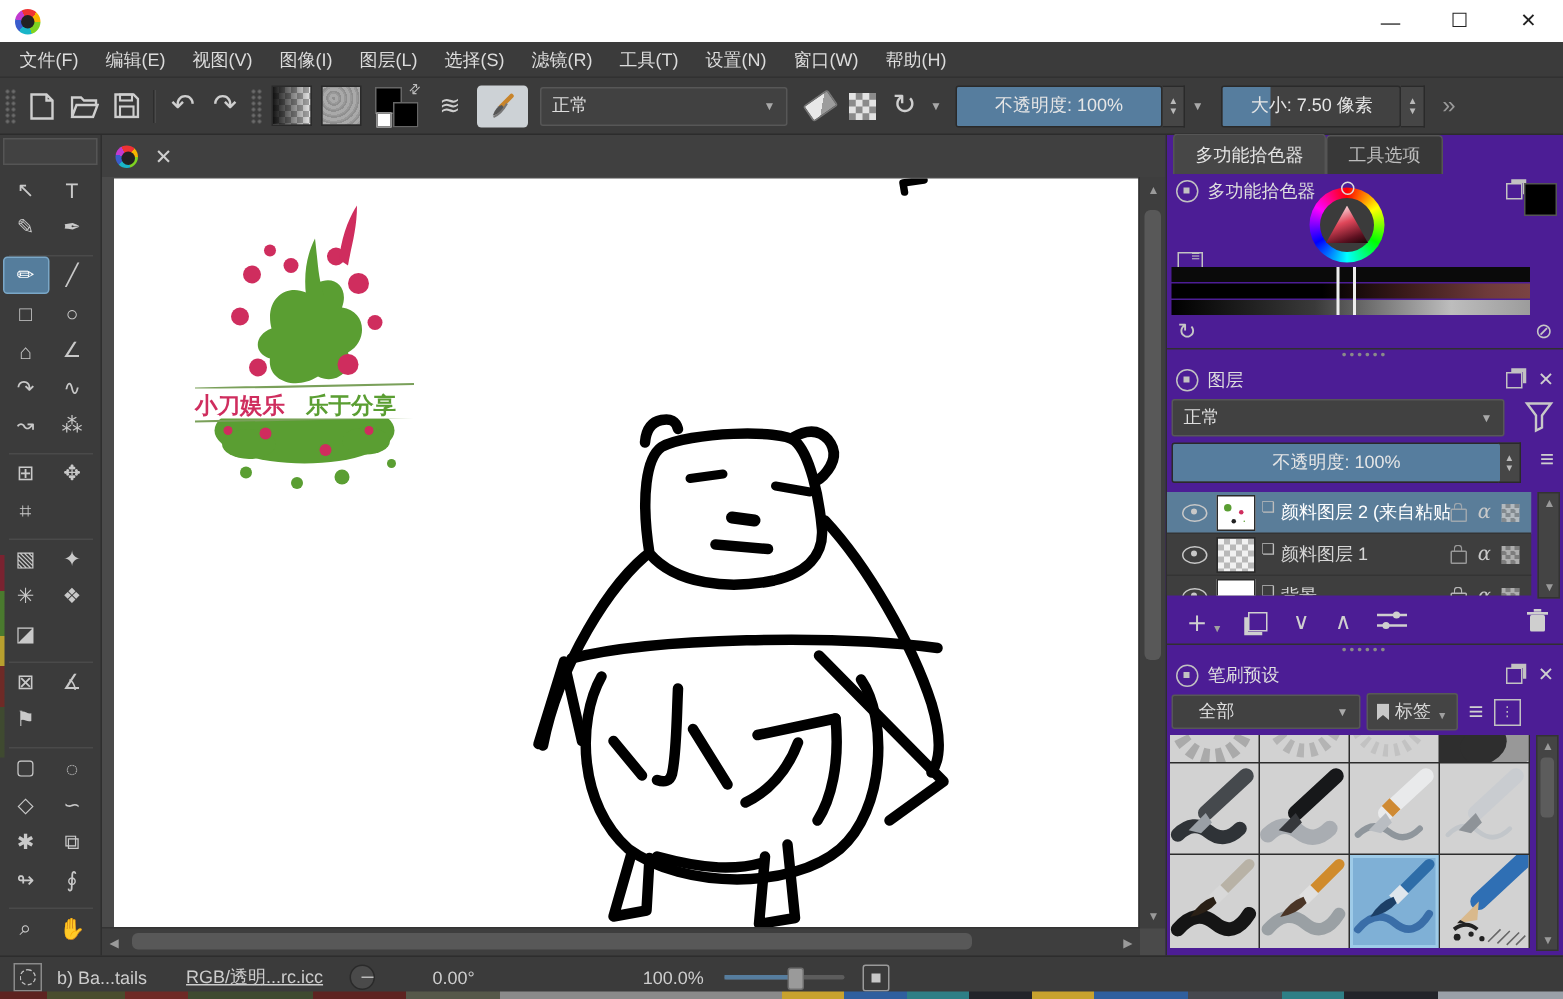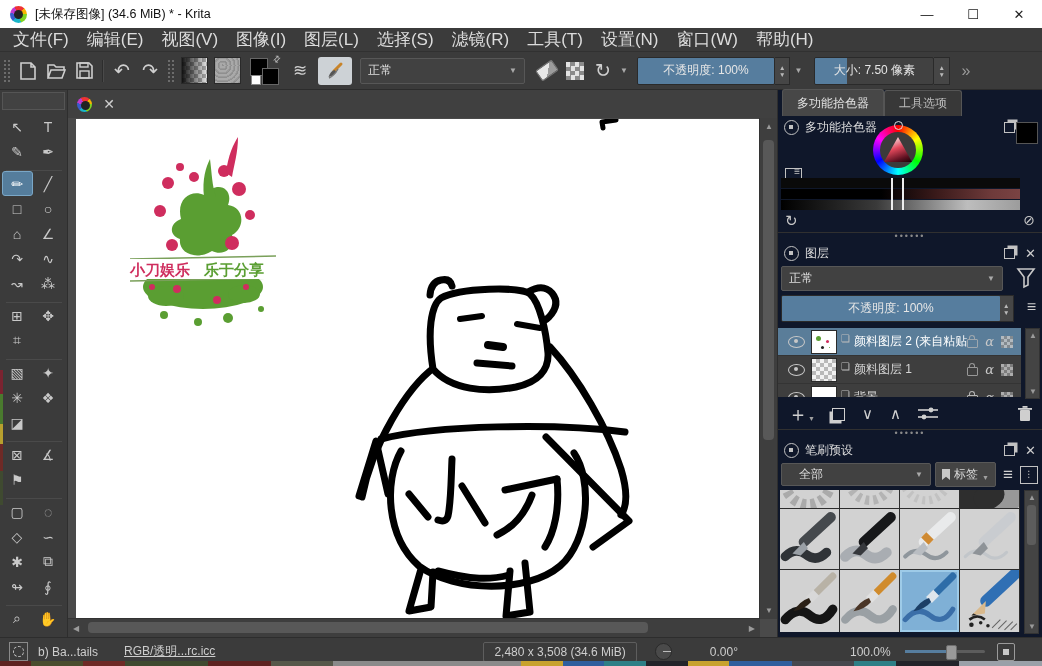--- a/index.html
+++ b/index.html
@@ -15,21 +15,21 @@
             background:conic-gradient(#e33 0 12%,#f7b500 12% 25%,#7ed321 25% 45%,#19b5c8 45% 62%,#3a5ccc 62% 78%,#c13ad0 78% 92%,#e33 92% 100%);
             position:relative;}
   .app-icon::after{content:"";position:absolute;left:4px;top:4px;width:9px;height:9px;border-radius:50%;background:#222;}
   .title-text{font-size:12.5px;color:#101010;}
   .win-btns{margin-left:auto;display:flex;height:100%;}
   .win-btn{width:46px;height:100%;display:flex;align-items:center;justify-content:center;font-size:13px;color:#222;}
 
   
   .menubar{left:0;top:28px;width:1042px;height:24px;background:#3b3b3b;display:flex;align-items:center;
            border-bottom:1px solid #313131;padding-left:4px;box-sizing:border-box;}
-  .menu-item{padding:12px 9px;font-size:17px;color:#dcdcdc;line-height:24px;}
+  .menu-item{padding:12px 9px;font-size:12px;color:#dcdcdc;line-height:24px;}
 
   
   .toolbar{left:0;top:52px;width:1042px;height:38px;background:#3b3b3b;display:flex;align-items:center;
            border-bottom:1px solid #2c2c2c;box-sizing:border-box;}
   .grip{width:8px;height:24px;margin:0 3px;
         background-image:radial-gradient(#6c6c6c 1px,transparent 1.2px);background-size:4px 4px;}
   .tbtn{width:28px;height:26px;display:flex;align-items:center;justify-content:center;color:#cfcfcf;font-size:16px;}
   .tsep{width:1px;height:22px;background:#2d2d2d;border-right:1px solid #4a4a4a;margin:0 4px;}
   .swatch{width:25px;height:25px;border:1px solid #2a2a2a;margin:0 3px;}
   .swatch.gradient{background:
@@ -79,21 +79,21 @@
   .viewport{position:absolute;left:0;top:28px;right:0;bottom:0;background:#4a4a4a;}
   .canvas-white{position:absolute;left:8px;top:1px;width:683px;height:499px;background:#fff;}
   .canvas-white svg{display:block;width:683px;height:499px;}
   .vscroll{position:absolute;right:0;top:0;width:17px;bottom:18px;background:#3e3e3e;border-left:1px solid #333;}
   .hscroll{position:absolute;left:0;bottom:0;height:18px;right:17px;background:#3e3e3e;border-top:1px solid #333;}
   .vthumb{position:absolute;left:3px;top:22px;width:11px;height:300px;background:#585858;border-radius:4px;}
   .hthumb{position:absolute;top:3px;left:20px;height:11px;width:560px;background:#585858;border-radius:4px;}
   .scroll-arrow{position:absolute;color:#9a9a9a;font-size:8px;}
 
   
-  .dock{left:777px;top:0;width:265px;height:547px;background:#0f172a;border-left:1px solid #2e2e2e;box-sizing:border-box;}
+  .dock{left:777px;top:0;width:265px;height:547px;background:#4c1d95;border-left:1px solid #2e2e2e;box-sizing:border-box;}
   .dock-tabs{display:flex;height:26px;padding-left:4px;align-items:flex-end;}
   .dtab{padding:0 14px;height:25px;line-height:25px;font-size:12px;border:1px solid #555;border-bottom:none;
         background:#383838;color:#bdbdbd;border-radius:3px 3px 0 0;}
   .dtab.active{background:#474747;color:#e4e4e4;height:26px;line-height:26px;}
   .panel-header{height:22px;display:flex;align-items:center;padding:0 6px;color:#dedede;}
   .ph-title{margin-left:6px;font-size:12px;}
   .ph-btns{margin-left:auto;display:flex;align-items:center;gap:10px;}
   .float-icon{width:9px;height:9px;border:1.5px solid #c2c2c2;box-shadow:3px -3px 0 -0.5px #c2c2c2;}
   .close-x{color:#cfcfcf;font-size:13px;}
   .circle-lock{width:13px;height:13px;border-radius:50%;border:1.5px solid #c2c2c2;position:relative;}
@@ -165,21 +165,20 @@
   .bottomstrip{left:0;top:661px;width:1042px;height:5px;
      background:linear-gradient(to right,#5e2321 0 3%,#4a4d2e 3% 8%,#6e2a26 8% 12%,#3f4a30 12% 20%,#5e2321 20% 26%,#56584a 26% 32%,#8a8a8a 32% 50%,#c8a22e 50% 54%,#2f5f9e 54% 58%,#2e7f86 58% 62%,#23242a 62% 66%,#c8a22e 66% 70%,#2f5f9e 70% 76%,#46484e 76% 82%,#2e7f86 82% 86%,#23242a 86% 92%,#9aa0a8 92% 100%);}
   .leftstrip{left:0;top:370px;width:3px;height:135px;
      background:linear-gradient(to bottom,#7a2330 0 18%,#4a7a2e 18% 40%,#b8a02e 40% 55%,#6e2a26 55% 75%,#3f4a30 75% 100%);}
 </style>
 </head>
 <body>
 
 <div class="abs titlebar">
   <div class="app-icon"></div>
-  <div class="title-text">[未保存图像]  (34.6 MiB)  * - Krita</div>
   <div class="win-btns">
     <div class="win-btn">—</div>
     <div class="win-btn">☐</div>
     <div class="win-btn">✕</div>
   </div>
 </div>
 
 <div class="abs menubar">
     <div class="menu-item">文件(F)</div>
     <div class="menu-item">编辑(E)</div>
@@ -520,21 +519,21 @@
     <div style="position:relative;height:209px;">
       <div class="panel-header">
         <span class="circle-lock"></span>
         <span class="ph-title">笔刷预设</span>
         <span class="ph-btns">
           <span class="float-icon"></span>
           <span class="close-x">✕</span>
         </span>
       </div>
       <div style="display:flex;align-items:center;padding:1px 3px 3px 3px;gap:4px;">
-        <div class="combo" style="width:150px;height:23px;padding-left:17px;">
+        <div class="combo" style="width:126px;height:23px;padding-left:17px;">
           <span>全部</span>
           <span class="arr">▼</span>
         </div>
         <div class="tag-btn">
           <span class="bookmark"></span>
           <span>标签</span>
           <span style="font-size:7px;color:#a0a0a0;margin-top:6px;">▼</span>
         </div>
         <span style="font-size:17px;color:#d0d0d0;padding:0 3px;">≡</span>
         <span style="width:16px;height:16px;border:1.5px solid #c2c2c2;text-align:center;line-height:14px;font-size:9px;color:#c2c2c2;">⋮</span>
@@ -621,21 +620,20 @@
     </div>
   </div>
 </div>
 
 <div class="abs statusbar">
   <span class="sel-display">
       <i></i>
     </span>
   <span>b) Ba...tails</span>
   <span style="margin-left:26px;text-decoration:underline;">RGB/透明...rc.icc</span>
-  <span class="mem-box" style="margin-left:268px;">2,480 x 3,508 (34.6 MiB)</span>
   <span class="gauge" style="margin-left:18px;"></span>
   <span style="margin-left:38px;">0.00°</span>
   <span style="margin-left:112px;">100.0%</span>
   <span class="zslider" style="margin-left:14px;">
       <span class="zfill"></span>
       <span class="zhandle"></span>
     </span>
   <span class="fit-btn" style="margin-left:12px;">
       <i></i>
     </span>

